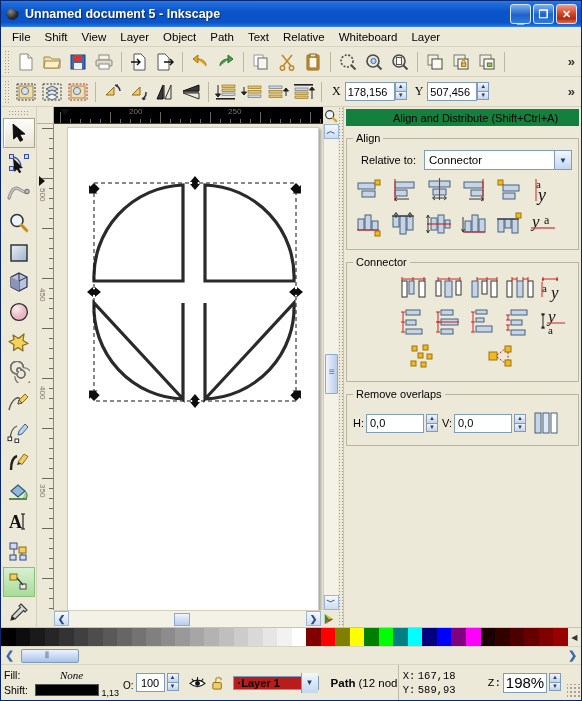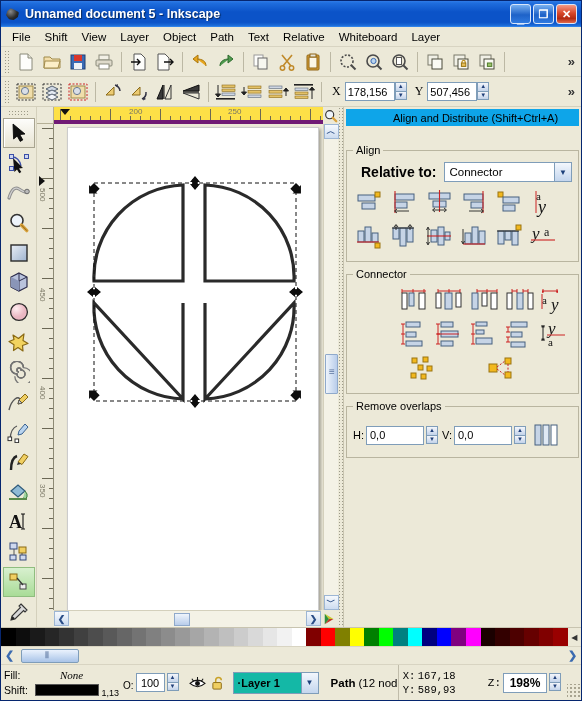--- a/index.html
+++ b/index.html
@@ -195,22 +195,22 @@
   .rulerrow { display: flex; height: 17px; flex: 0 0 auto; }
   .corner {
     width: 17px; height: 17px;
     background: #ece9d8;
     border-right: 1px solid #b5b096;
     border-bottom: 1px solid #b5b096;
     flex: 0 0 auto;
   }
   .hruler {
     flex: 1 1 auto;
-    background: #fde047;
-    border-bottom: 4px solid #701a75;
+    background: #000000;
+    border-bottom: 1px solid #701a75;
     position: relative;
     overflow: hidden;
   }
   .hruler .tick {
     position: absolute; bottom: 0; width: 1px; background: #6b6855;
   }
   .hruler .rl {
     position: absolute; top: 0px; font-size: 8px; color: #7a7765;
     font-family: "Liberation Sans", sans-serif;
   }
@@ -310,23 +310,23 @@
     padding: 2px 2px 0 2px;
   }
   .dockgrip {
     width: 5px;
     background-image: radial-gradient(circle, #9c9a88 1px, transparent 1px);
     background-size: 3px 3px;
   }
   .panel-title {
     display: flex; align-items: center;
     height: 17px;
-    background: #0ea5e9;
+    background: #15803d;
     padding: 0 1px;
-    margin-bottom: 18px;
+    margin-bottom: 6px;
     gap: 44px;
   }
   .panel-title .ptxt {
     font-size: 11px; font-weight: normal; color: #000;
     flex: 1 1 auto; white-space: nowrap; margin-left: 2px;
   }
   .pbtn {
     width: 14px; height: 14px;
     border: 1px solid #9a9684;
     background: #ece9d8;
@@ -336,21 +336,21 @@
     flex: 0 0 auto;
   }
   fieldset.grp {
     border: 1px solid #b9b5a0;
     margin: 0 0 6px 0;
     padding: 3px 6px 6px 6px;
     background: #ece9d8;
   }
   fieldset.grp legend { font-size: 11px; padding: 0 3px; color: #000; }
   .relrow { display: flex; align-items: center; margin: 3px 0 5px 0; }
-  .rellbl { font-size: 14px; margin-left: 8px; margin-right: 8px; font-weight: bold; }
+  .rellbl { font-size: 11px; margin-left: 8px; margin-right: 8px; }
   .combo {
     flex: 1 1 auto;
     height: 20px;
     background: #fff;
     border: 1px solid #7f9db9;
     display: flex; align-items: center;
     font-size: 11.5px;
     padding-left: 4px;
     position: relative;
   }
@@ -455,22 +455,22 @@
   }
   .olbl { font-size: 10px; position: relative; top: 3px; }
   .ofield {
     width: 29px; height: 19px;
     background: #fff; border: 1px solid #7f9db9;
     display: flex; align-items: center; justify-content: center;
     font-size: 11px;
   }
   .eyecol { display: flex; align-items: center; gap: 5px; padding: 0 4px; flex: 0 0 auto; }
   .layercombo {
-    width: 86px; height: 22px;
-    background: #14b8a6; border: 1px solid #7f9db9;
+    width: 86px; height: 14px;
+    background: #b91c1c; border: 1px solid #7f9db9;
     display: flex; align-items: center;
     font-size: 11px; font-weight: bold;
     padding-left: 4px;
     flex: 0 0 auto;
     margin: 0 2px;
   }
   .layercombo .arrow {
     margin-left: auto; width: 17px; height: 20px;
     background: linear-gradient(to bottom,#f3f7fd,#c4d6ee);
     border-left: 1px solid #7f9db9;
@@ -496,22 +496,21 @@
     flex: 0 0 auto;
   }
   .coordbox .cr { display: flex; gap: 5px; line-height: 14px; }
   .coordbox .ck { width: 10px; }
   .zoomcol { display: flex; align-items: center; gap: 2px; padding: 0 4px; flex: 0 0 auto; }
   .zlbl { font-size: 11px; font-family: "Liberation Mono", monospace; }
   .zfield {
     width: 44px; height: 20px;
     background: #fff; border: 1px solid #7f9db9;
     display: flex; align-items: center; justify-content: center;
-    font-size: 12px;
-    font-weight: bold;
+    font-size: 15px;
   }
   .resizegrip {
     width: 14px;
     background-image: radial-gradient(circle, #a8a490 1px, transparent 1px);
     background-size: 4px 4px;
     background-position: bottom right;
     align-self: flex-end;
     height: 14px;
     margin-bottom: 2px;
     flex: 0 0 auto;

